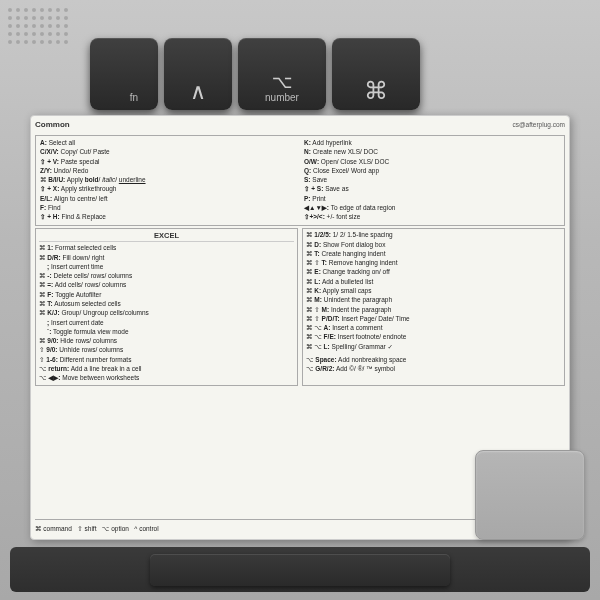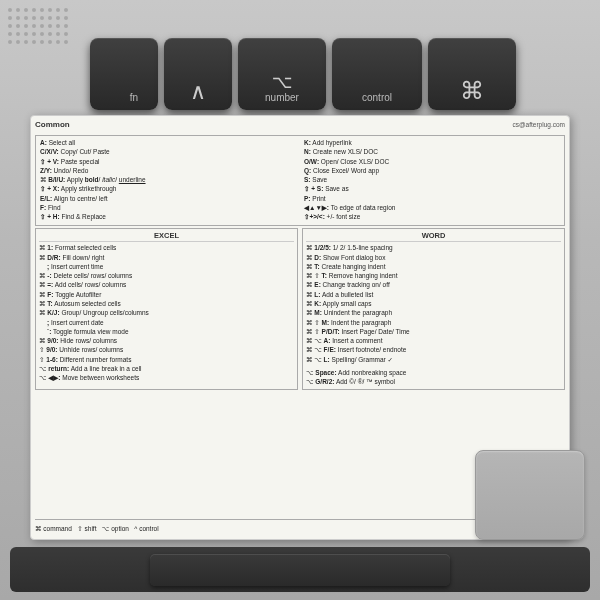--- a/index.html
+++ b/index.html
@@ -255,23 +255,20 @@
   <div class="keyboard-row">
       <div style="background: linear-gradient(rgb(64, 64, 64) 0%, rgb(40, 40, 40) 100%); border-radius: 8px; width: 68px; height: 72px; display: flex; flex-direction: column; align-items: center; justify-content: flex-end; padding-bottom: 7px; box-shadow: rgba(0, 0, 0, 0.6) 0px 4px 8px, rgba(255, 255, 255, 0.12) 0px 1px 0px inset; color: rgb(208, 208, 208);">
         <span style="font-size: 10px; color: rgb(187, 187, 187); margin-top: 0px; padding-left: 20px;">fn</span>
       </div>
       <div style="background: linear-gradient(rgb(64, 64, 64) 0%, rgb(40, 40, 40) 100%); border-radius: 8px; width: 68px; height: 72px; display: flex; flex-direction: column; align-items: center; justify-content: flex-end; padding-bottom: 7px; box-shadow: rgba(0, 0, 0, 0.6) 0px 4px 8px, rgba(255, 255, 255, 0.12) 0px 1px 0px inset; color: rgb(208, 208, 208);">
         <span style="font-size: 22px; color: rgb(204, 204, 204); line-height: 1;">∧</span>
       </div>
       <div style="background: linear-gradient(rgb(64, 64, 64) 0%, rgb(40, 40, 40) 100%); border-radius: 8px; width: 88px; height: 72px; display: flex; flex-direction: column; align-items: center; justify-content: flex-end; padding-bottom: 7px; box-shadow: rgba(0, 0, 0, 0.6) 0px 4px 8px, rgba(255, 255, 255, 0.12) 0px 1px 0px inset; color: rgb(208, 208, 208);">
         <span style="font-size: 18px; color: rgb(204, 204, 204); line-height: 1;">⌥</span>
         <span style="font-size: 10px; color: rgb(187, 187, 187); margin-top: 1px;">number</span>
-      </div>
-      <div style="background: linear-gradient(rgb(64, 64, 64) 0%, rgb(40, 40, 40) 100%); border-radius: 8px; width: 90px; height: 72px; display: flex; flex-direction: column; align-items: center; justify-content: flex-end; padding-bottom: 7px; box-shadow: rgba(0, 0, 0, 0.6) 0px 4px 8px, rgba(255, 255, 255, 0.12) 0px 1px 0px inset; color: rgb(208, 208, 208);">
-        <span style="font-size: 10px; color: rgb(187, 187, 187); margin-top: 0px;">control</span>
       </div>
       <div style="background: linear-gradient(rgb(64, 64, 64) 0%, rgb(40, 40, 40) 100%); border-radius: 8px; width: 88px; height: 72px; display: flex; flex-direction: column; align-items: center; justify-content: flex-end; padding-bottom: 7px; box-shadow: rgba(0, 0, 0, 0.6) 0px 4px 8px, rgba(255, 255, 255, 0.12) 0px 1px 0px inset; color: rgb(208, 208, 208);">
         <span style="font-size: 24px; color: rgb(204, 204, 204); line-height: 1;">⌘</span>
       </div>
     </div>
 
   <style>
     .keyboard-row { display: flex; align-items: flex-end; }
   </style>
 
@@ -322,21 +319,20 @@
         <div class="cs-entry cs-indent"><b>;</b> Insert current date</div>
         <div class="cs-entry cs-indent"><b>`:</b> Toggle formula view mode</div>
         <div class="cs-entry">⌘ <b>9/0:</b> Hide rows/ columns</div>
         <div class="cs-entry">⇧ <b>9/0:</b> Unhide rows/ columns</div>
         <div class="cs-entry">⇧ <b>1-6:</b> Different number formats</div>
         <div class="cs-entry">⌥ <b>return:</b> Add a line break in a cell</div>
         <div class="cs-entry">⌥ <b>◀▶:</b> Move between worksheets</div>
       </div>
 
       <div class="cs-section">
-        <div class="cs-section-title">WORD</div>
         <div class="cs-entry">⌘ <b>1/2/5:</b> 1/ 2/ 1.5-line spacing</div>
         <div class="cs-entry">⌘ <b>D:</b> Show Font dialog box</div>
         <div class="cs-entry">⌘ <b>T:</b> Create hanging indent</div>
         <div class="cs-entry">⌘ ⇧ <b>T:</b> Remove hanging indent</div>
         <div class="cs-entry">⌘ <b>E:</b> Change tracking on/ off</div>
         <div class="cs-entry">⌘ <b>L:</b> Add a bulleted list</div>
         <div class="cs-entry">⌘ <b>K:</b> Apply small caps</div>
         <div class="cs-entry">⌘ <b>M:</b> Unindent the paragraph</div>
         <div class="cs-entry">⌘ ⇧ <b>M:</b> Indent the paragraph</div>
         <div class="cs-entry">⌘ ⇧ <b>P/D/T:</b> Insert Page/ Date/ Time</div>

